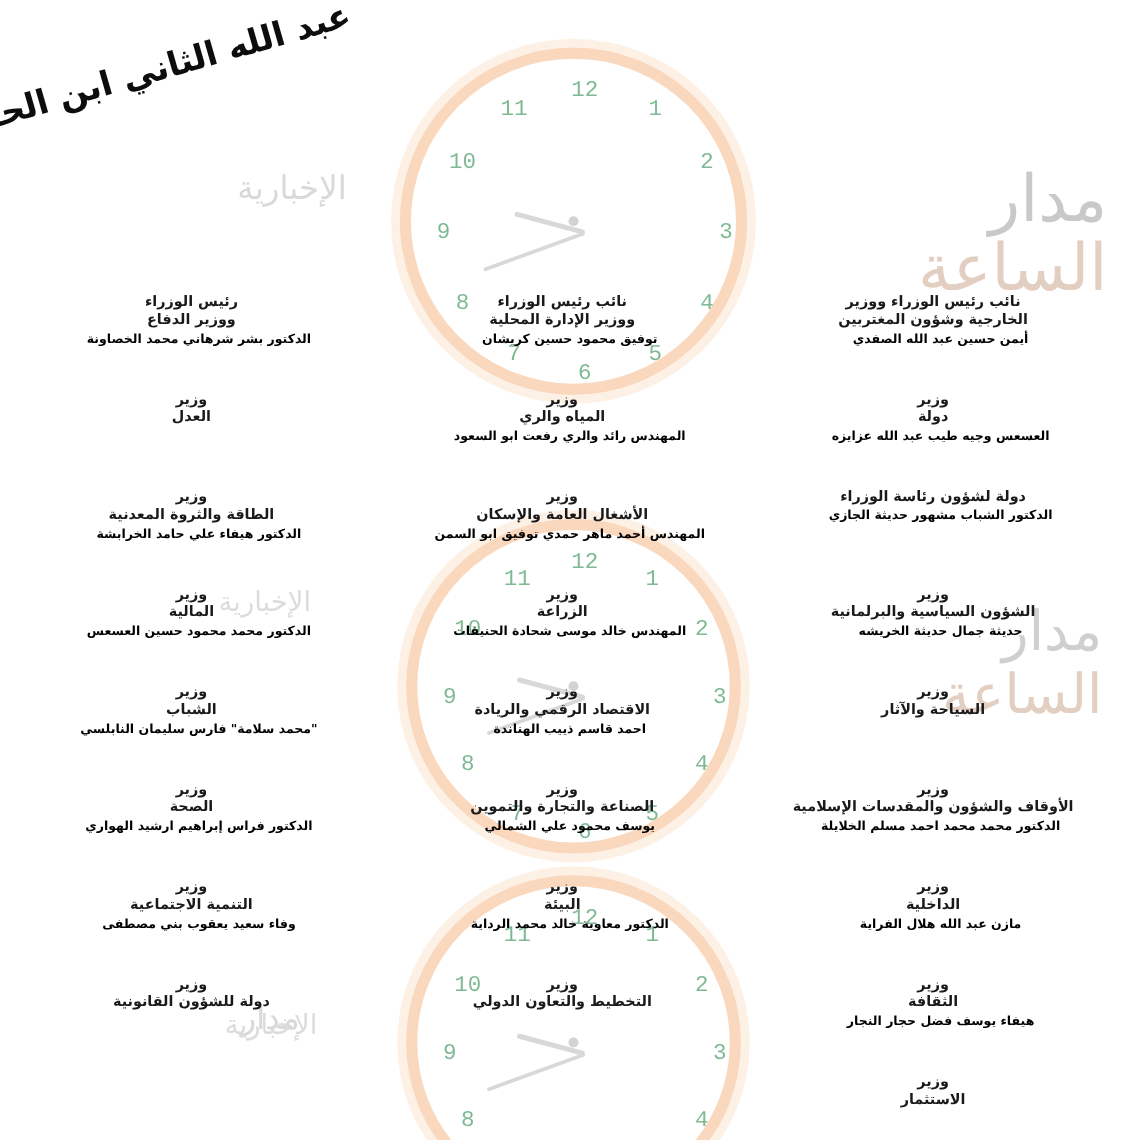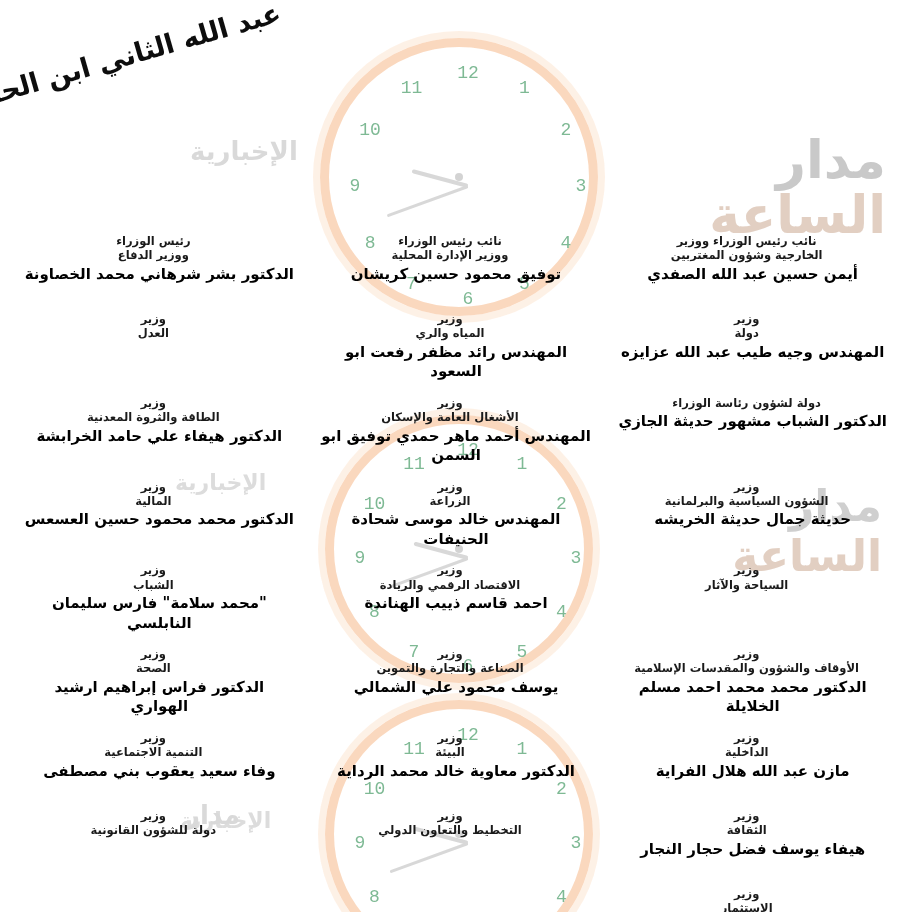--- a/index.html
+++ b/index.html
@@ -51,21 +51,21 @@
     border-radius: 50%;
     left: 50%; top: 50%;
     transform: translate(-50%,-50%);
   }
   #clock-1 { width: 260px; height: 260px; left: 320px; top: 38px; }
   #clock-2 { width: 250px; height: 250px; left: 325px; top: 415px; }
   #clock-3 { width: 250px; height: 250px; left: 325px; top: 700px; }
 
   .wm-text {
     position: absolute;
-    font-weight: bold;
+    font-weight: normal;
     color: #d6d6d6;
     white-space: nowrap;
     font-family: "DejaVu Sans", sans-serif;
     text-align: center;
   }
   .wm-madar-1 { right: 14px; top: 130px; font-size: 52px; color: #c9c9c9; }
   .wm-sub-1   { right: 14px; top: 185px; font-size: 52px; color: #e2cfc2; }
   .wm-akhbar-1{ left: 190px; top: 136px; font-size: 26px; color: #d9d9d9; }
   .wm-akhbar-2{ left: 175px; top: 470px; font-size: 22px; color: #dcdcdc; }
   .wm-akhbar-3{ left: 180px; top: 808px; font-size: 22px; color: #dcdcdc; }
@@ -118,21 +118,21 @@
 
   .title {
     font-size: 11.5px;
     font-weight: bold;
     line-height: 1.25;
     color: #1a1a1a;
     margin-bottom: 2px;
     white-space: pre-line;
   }
   .name {
-    font-size: 15px;
+    font-size: 10px;
     font-weight: bold;
     line-height: 1.3;
     color: #000;
     margin-left: 12px;
   }
 </style>
 </head>
 <body>
 
 <div class="bg-layer">
@@ -211,26 +211,26 @@
         <div class="name">توفيق محمود حسين كريشان</div>
       </div>
       <div class="cell">
         <div class="title">رئيس الوزراء
 ووزير الدفاع</div>
         <div class="name">الدكتور بشر شرهاني محمد الخصاونة</div>
       </div>
       <div class="cell">
         <div class="title">وزير
 دولة</div>
-        <div class="name">المهندس وجيه طيب عبد الله عزايزه</div>
+        <div class="name">العسعس وجيه طيب عبد الله عزايزه</div>
       </div>
       <div class="cell">
         <div class="title">وزير
 المياه والري</div>
-        <div class="name">المهندس رائد مظفر رفعت ابو السعود</div>
+        <div class="name">المهندس رائد والري رفعت ابو السعود</div>
       </div>
       <div class="cell">
         <div class="title">وزير
 العدل</div>
       </div>
       <div class="cell">
         <div class="title">دولة لشؤون رئاسة الوزراء</div>
         <div class="name">الدكتور الشباب مشهور حديثة الجازي</div>
       </div>
       <div class="cell">

